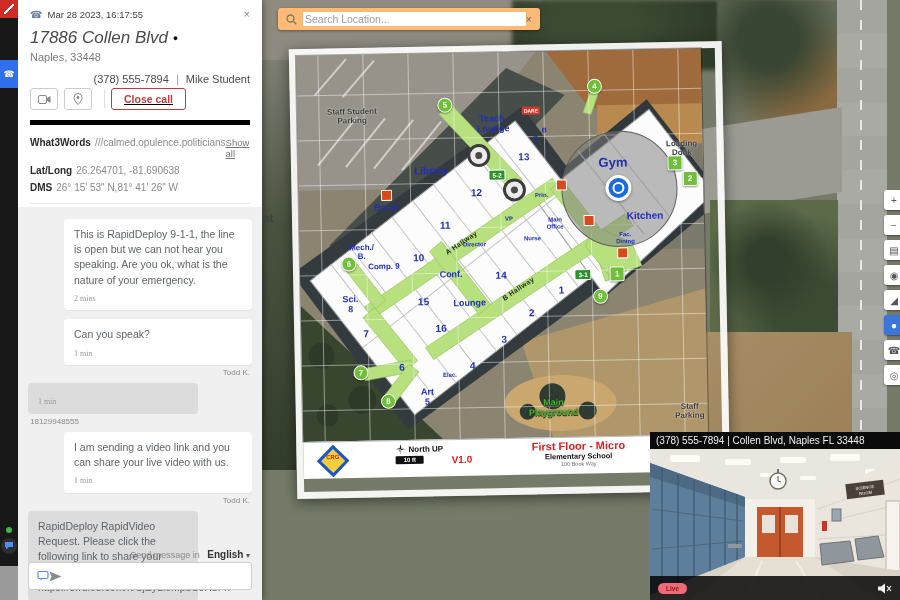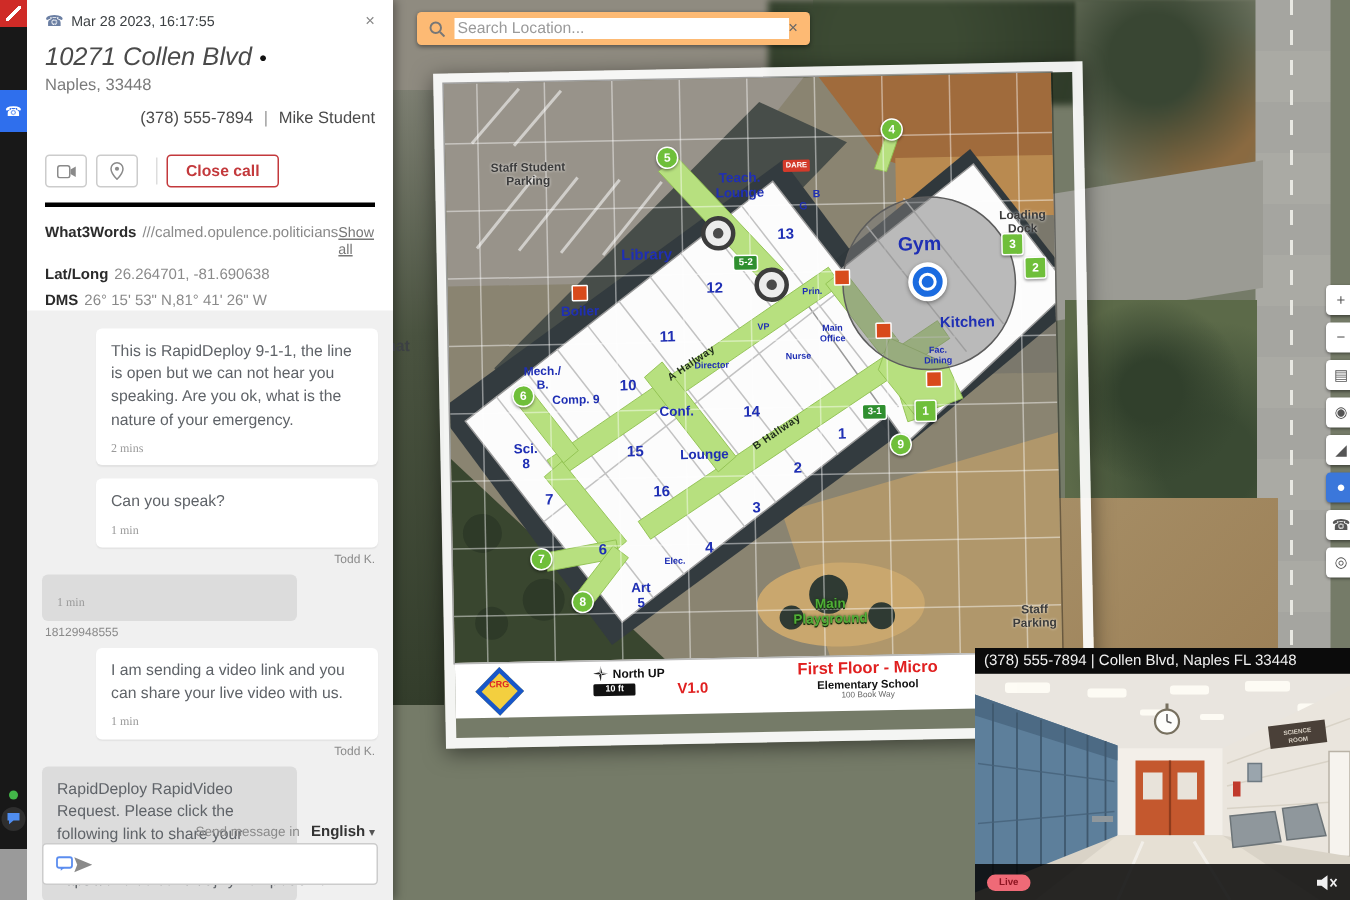--- a/index.html
+++ b/index.html
@@ -20,21 +20,21 @@
          box-shadow:2px 0 6px rgba(0,0,0,.35);}
   .ph{padding:0 12px;}
   #hdr-row{display:flex;align-items:center;margin-top:8px;font-size:9.5px;color:#3c4043;}
   #hdr-row .phone{color:#6b7fa3;font-size:10px;margin-right:5px;}
   #panel-close{margin-left:auto;color:#888;font-size:11px;cursor:pointer;}
   #addr1{font-style:italic;font-size:17px;color:#4a4a4a;margin-top:8px;}
   #addr1 .dot{font-style:normal;font-size:9px;vertical-align:2px;color:#111;}
   #addr2{font-size:11px;color:#7a7a7a;margin-top:3px;}
   #caller-row{font-size:11px;color:#4a4a4a;margin-top:10px;text-align:right;}
   #caller-row .sep{color:#999;margin:0 4px;}
-  #btn-row{display:flex;align-items:center;margin-top:18px;padding-bottom:10px;border-bottom:3px solid #000000;}
+  #btn-row{display:flex;align-items:center;margin-top:3px;padding-bottom:10px;border-bottom:5px solid #000000;text-decoration:underline;}
   .ico-btn{width:26px;height:20px;border:1px solid #ccc;border-radius:3px;background:#fff;
            display:flex;align-items:center;justify-content:center;margin-right:6px;cursor:pointer;}
   .vdiv{width:1px;height:18px;background:#ddd;margin:0 6px;}
   #close-call{border:1px solid #c3393c;color:#c3393c;background:#fff;border-radius:3px;
               font-size:10.5px;font-weight:bold;padding:4px 12px;cursor:pointer;}
   .info-row{display:flex;font-size:10px;color:#8a8a8a;margin-top:6px;align-items:baseline;}
   .info-row b{color:#2b2b2b;margin-right:4px;font-size:10px;white-space:nowrap;}
   #show-all{margin-left:auto;color:#777;text-decoration:underline;font-size:9.5px;cursor:pointer;}
   #info-block{padding-top:6px;}
   #tabs{display:flex;align-items:center;border-top:1px solid #e8e8e8;margin-top:10px;height:28px;position:relative;}
@@ -146,21 +146,21 @@
   </div>
 
   <div id="panel">
     <div class="ph">
       <div id="hdr-row">
         <span class="phone">☎</span>
         <span>Mar 28 2023, 16:17:55</span>
         <span id="panel-close">×</span>
       </div>
       <div id="addr1">
-        <span>10271 Collen Blvd</span>
+        <span>17886 Collen Blvd</span>
         <span class="dot">●</span>
       </div>
       <div id="addr2">Naples, 33448</div>
       <div id="caller-row">
         <span>(378) 555-7894</span>
         <span class="sep">|</span>
         <span>Mike Student</span>
       </div>
       <div id="btn-row">
         <div class="ico-btn">

